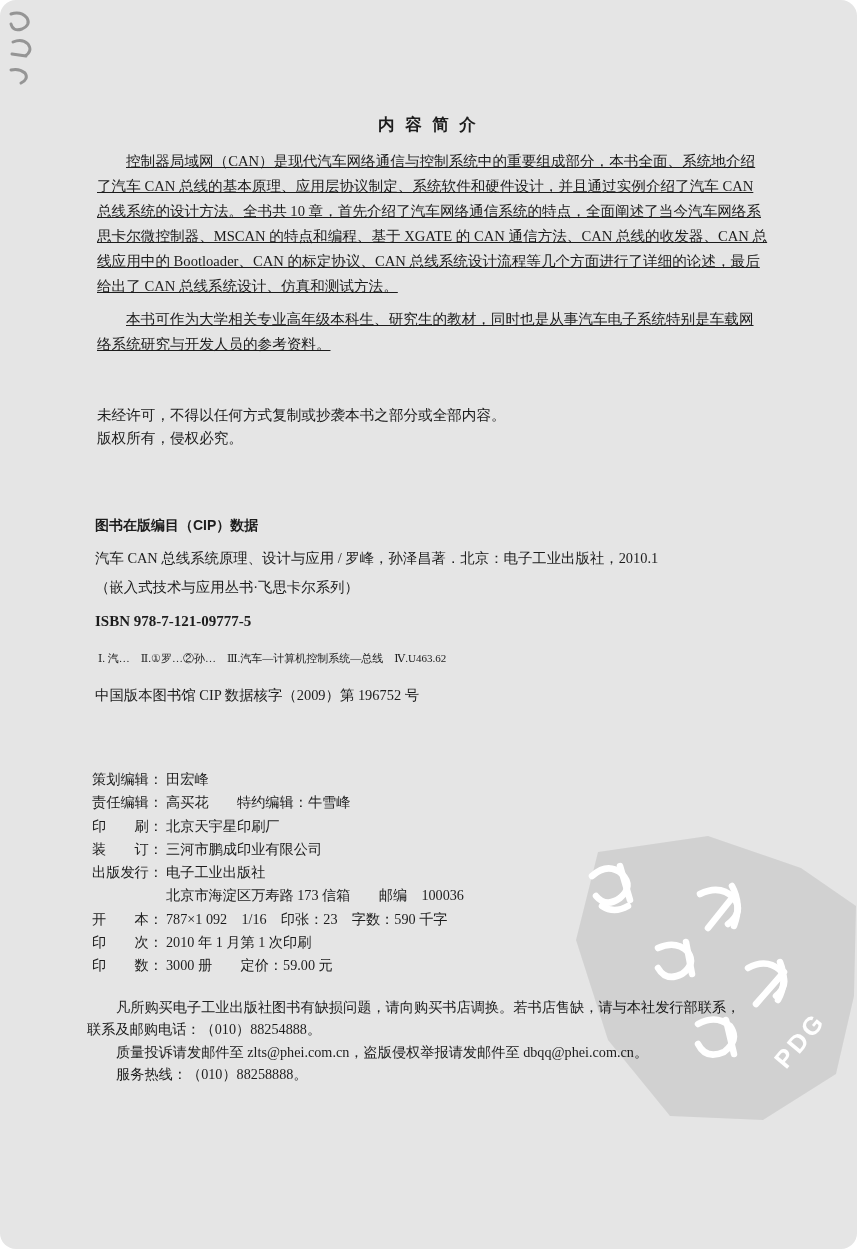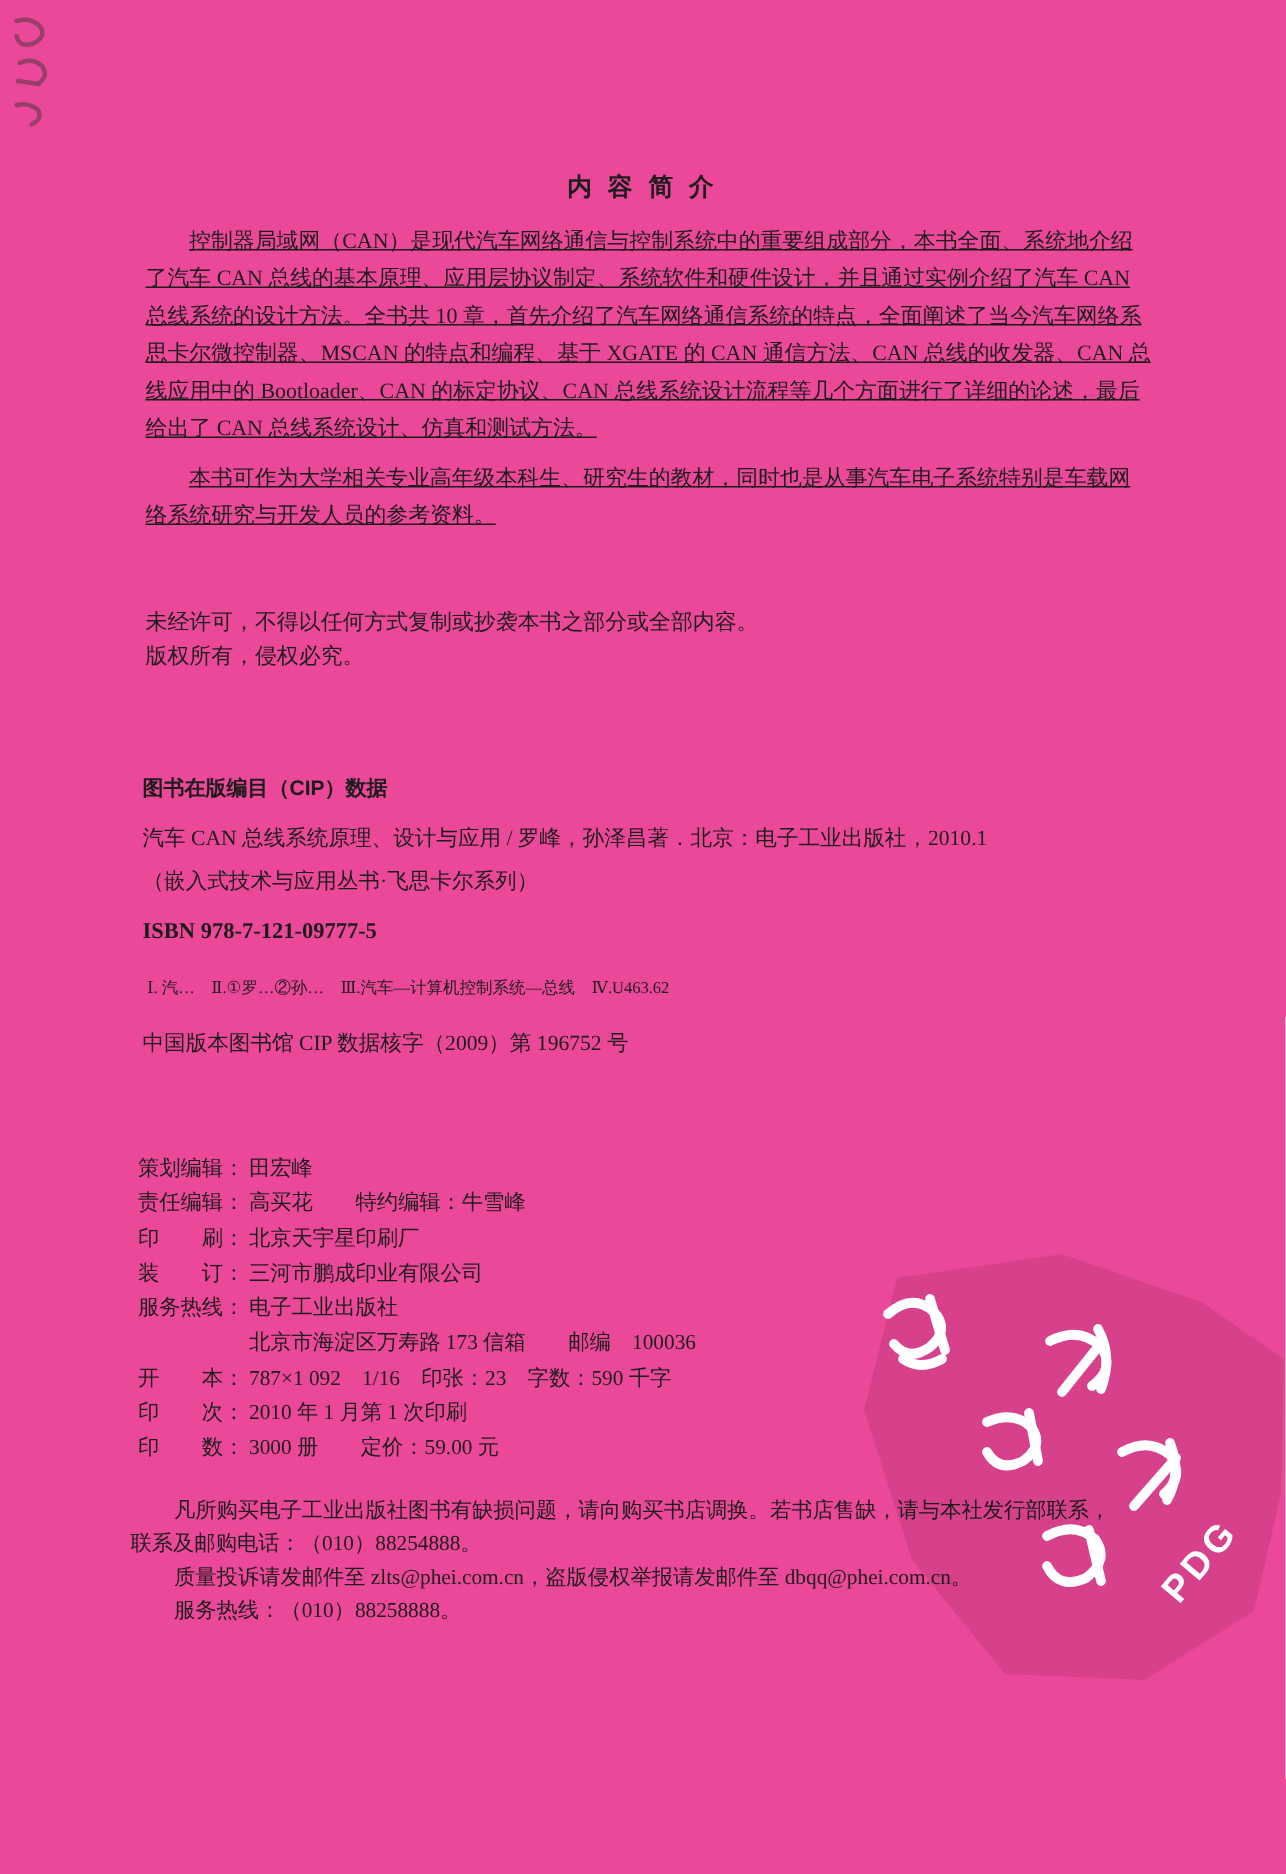--- a/index.html
+++ b/index.html
@@ -1,18 +1,18 @@
 <!DOCTYPE html>
 <html><head>
 <meta charset="utf-8">
 <style>
   html,body{margin:0;padding:0;background:#ffffff;}
   .page{
-    position:relative;width:857px;height:1249px;background:#ec4899;overflow:hidden;
-    font-family:"Liberation Serif","DejaVu Serif",serif;color:#1c1c1c;
+    position:relative;width:857px;height:1249px;background:#e5e5e5;overflow:hidden;
+    font-family:"Liberation Serif","DejaVu Serif",serif;color:#1c1c1c;border-radius:16px;
   }
   .doc-title{
     position:absolute;top:114px;left:0;width:100%;text-align:center;
     font-family:"Liberation Sans","DejaVu Sans",sans-serif;
     font-weight:bold;font-size:16.5px;letter-spacing:3px;
   }
   .intro{position:absolute;left:97px;top:149px;width:672px;font-size:14.6px;text-decoration:underline;}
   .intro .line{height:25px;line-height:25px;white-space:nowrap;}
   .indent{text-indent:29px;}
   .para-start{margin-top:8px;}
@@ -79,21 +79,21 @@
     <div class="crow">
       <span class="clabel">责任编辑：</span><span class="cvalue">高买花　　特约编辑：牛雪峰</span>
     </div>
     <div class="crow">
       <span class="clabel">印　　刷：</span><span class="cvalue">北京天宇星印刷厂</span>
     </div>
     <div class="crow">
       <span class="clabel">装　　订：</span><span class="cvalue">三河市鹏成印业有限公司</span>
     </div>
     <div class="crow">
-      <span class="clabel">服务热线：</span><span class="cvalue">电子工业出版社</span>
+      <span class="clabel">出版发行：</span><span class="cvalue">电子工业出版社</span>
     </div>
     <div class="crow">
       <span class="clabel"></span><span class="cvalue">北京市海淀区万寿路 173 信箱　　邮编　100036</span>
     </div>
     <div class="crow">
       <span class="clabel">开　　本：</span><span class="cvalue">787×1 092　1/16　印张：23　字数：590 千字</span>
     </div>
     <div class="crow">
       <span class="clabel">印　　次：</span><span class="cvalue">2010 年 1 月第 1 次印刷</span>
     </div>

